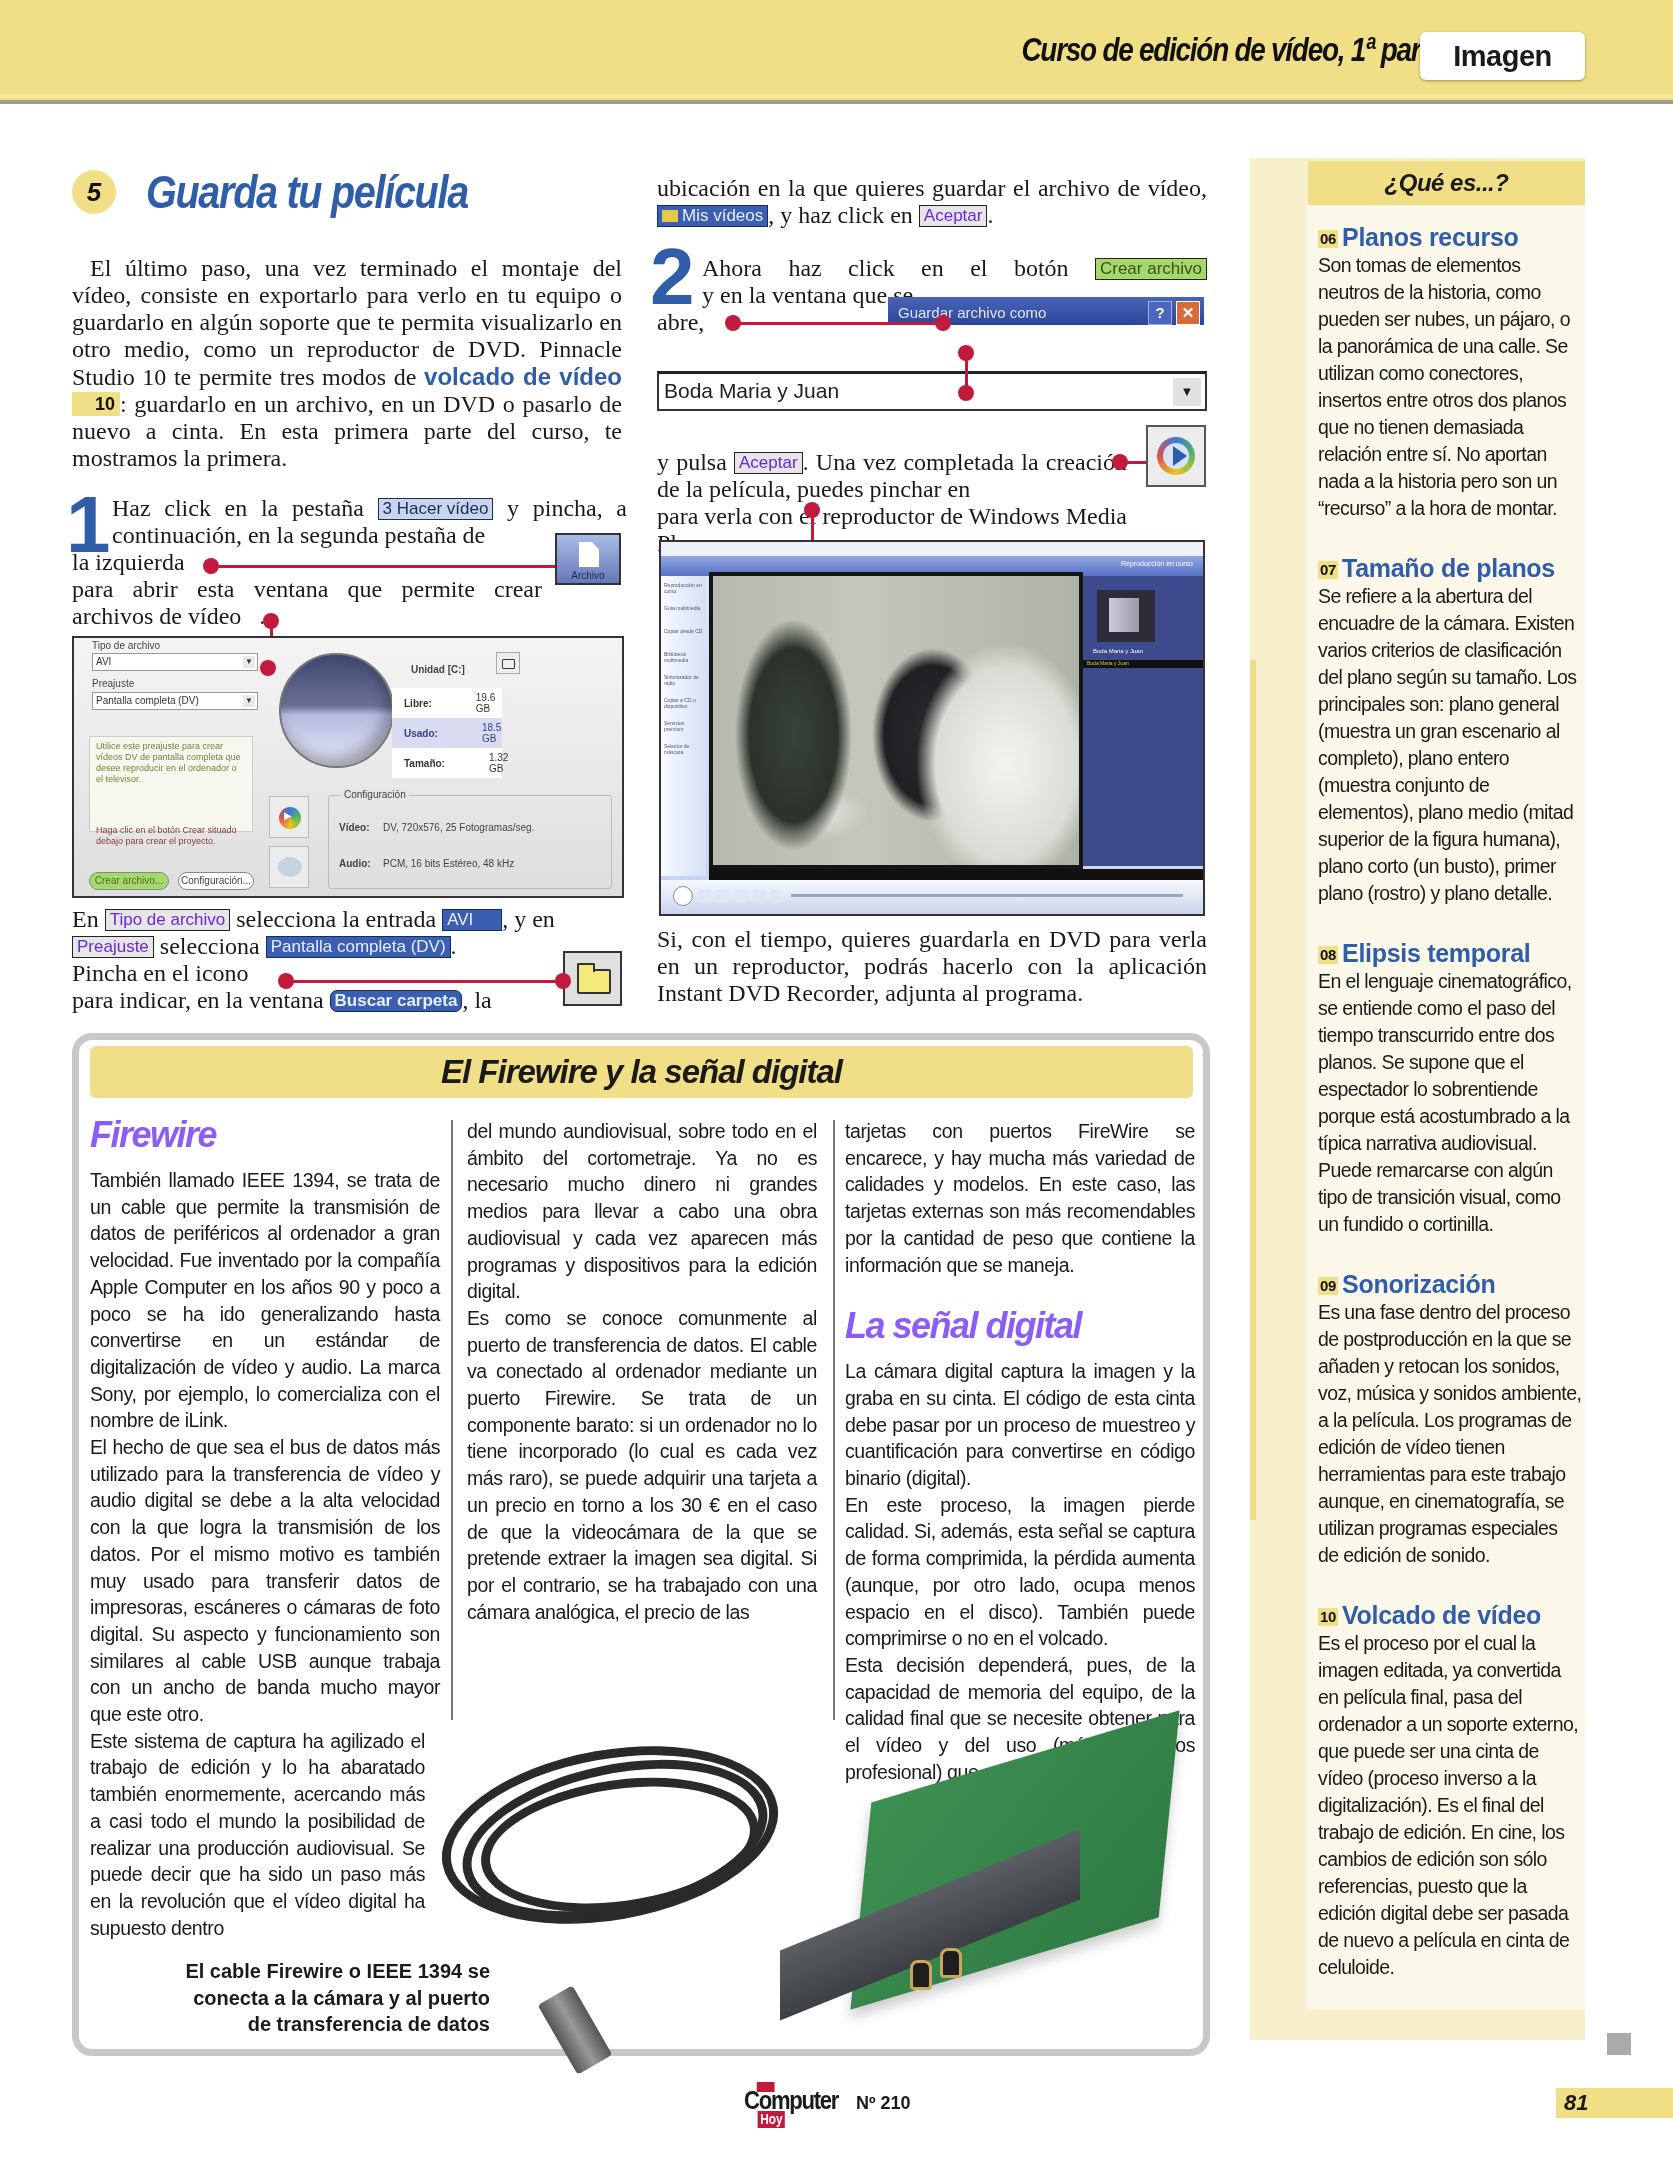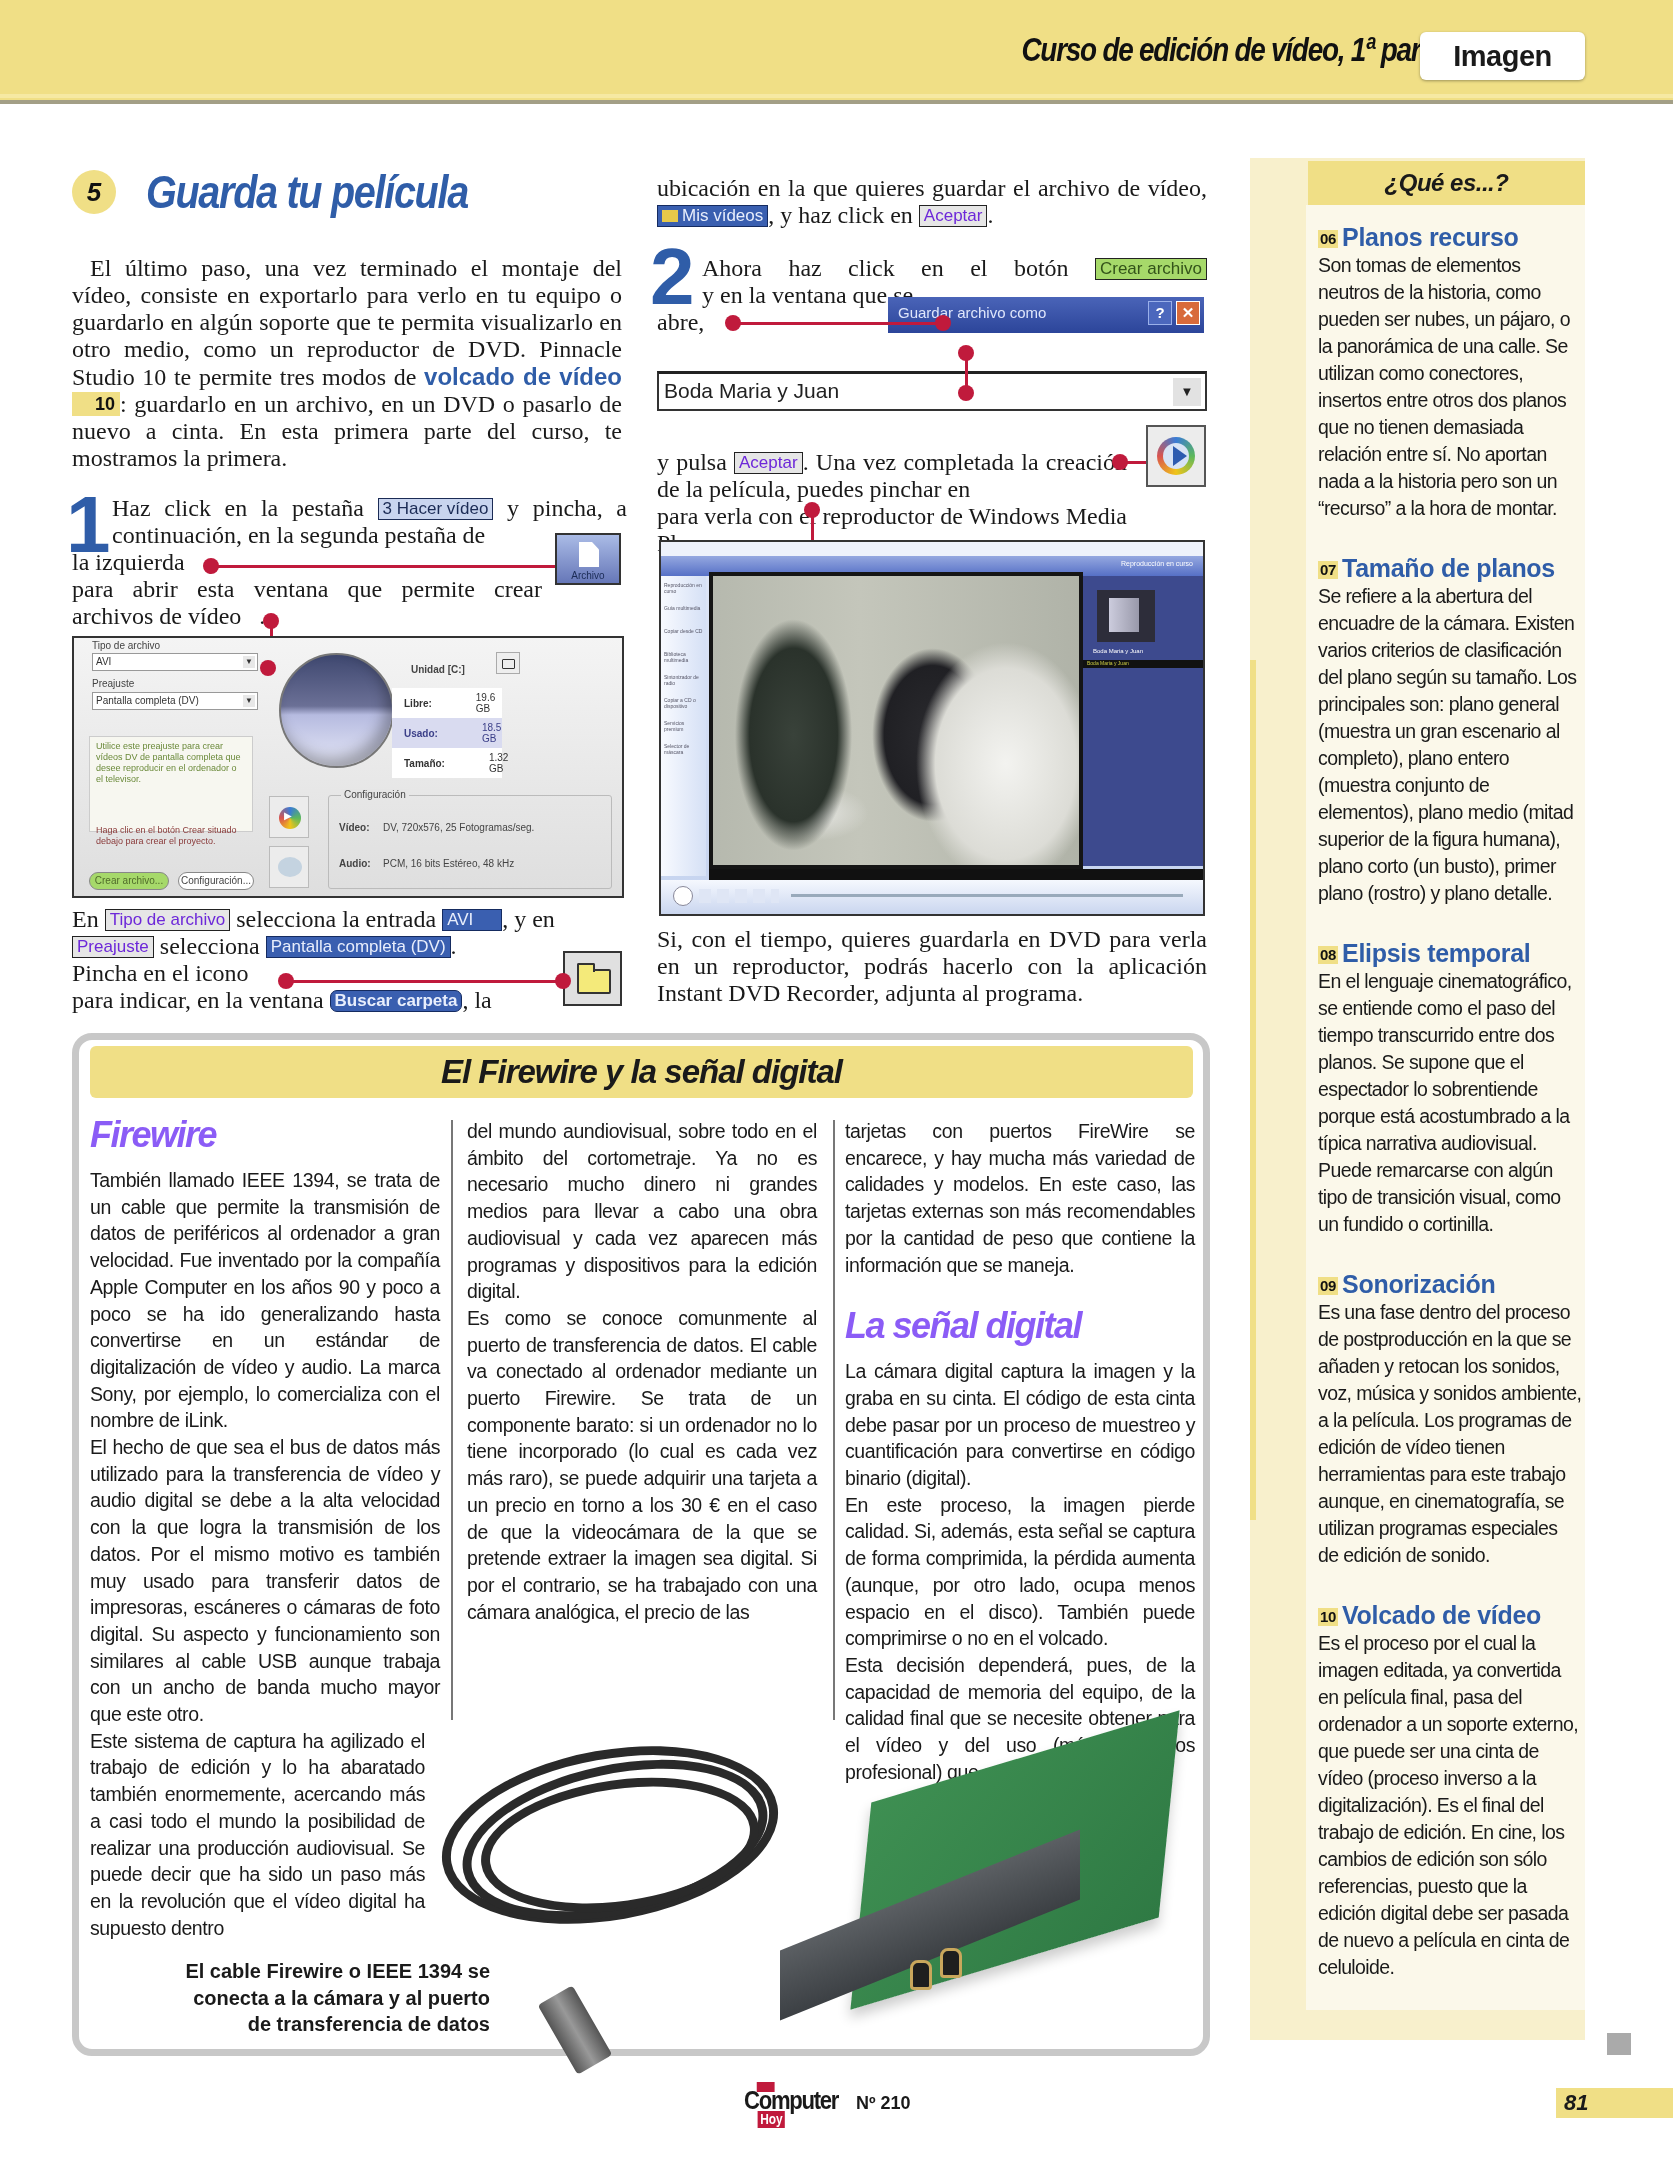--- a/index.html
+++ b/index.html
@@ -66,21 +66,21 @@
 
   .step1b-text { position: absolute; left: 72px; top: 906px; width: 555px; }
   .folder-icon-box { position: absolute; left: 563px; top: 951px; width: 59px; height: 55px; background: #e0e0e0; border: 2px solid #333; }
   .folder-icon-box .f { position: absolute; left: 12px; top: 16px; width: 34px; height: 25px; background: #f4ea7a; border: 2px solid #333; border-radius: 2px; }
   .folder-icon-box .f::before { content: ""; position: absolute; left: -2px; top: -8px; width: 14px; height: 7px; background: #f4ea7a; border: 2px solid #333; border-bottom: none; border-radius: 2px 2px 0 0; }
 
   
   .mid-top-text { position: absolute; left: 657px; top: 175px; width: 550px; }
   .step2-text { position: absolute; left: 657px; top: 255px; width: 550px; }
   .step2-text .indent { padding-left: 45px; }
-  .guardar-titlebar { position: absolute; left: 888px; top: 297px; width: 316px; height: 36px; background: linear-gradient(#4a64b8, #2c459a); font-family: "Liberation Sans", sans-serif; color: #dfe6fb; font-size: 15px; line-height: 32px; padding-left: 10px; }
+  .guardar-titlebar { position: absolute; left: 888px; top: 297px; width: 316px; height: 28px; background: linear-gradient(#4a64b8, #2c459a); font-family: "Liberation Sans", sans-serif; color: #dfe6fb; font-size: 15px; line-height: 32px; padding-left: 10px; }
   .guardar-titlebar .help { position: absolute; right: 32px; top: 4px; width: 24px; height: 24px; background: #4b67bd; border: 1px solid #9ab0ea; color: #fff; text-align: center; line-height: 22px; font-weight: 700; }
   .guardar-titlebar .close { position: absolute; right: 4px; top: 4px; width: 24px; height: 24px; background: #d86a3a; border: 1px solid #fff; color: #fff; text-align: center; line-height: 22px; font-weight: 700; }
   .filename-field { position: absolute; left: 657px; top: 371px; width: 550px; height: 40px; background: #fff; border: 2px solid #333; border-top: 3px solid #222; font-family: "Liberation Sans", sans-serif; font-size: 21px; line-height: 34px; padding-left: 5px; color: #222; }
   .filename-field .arrow { position: absolute; right: 4px; top: 4px; width: 28px; height: 28px; background: #e2e2e2; font-size: 13px; text-align: center; line-height: 28px; }
   .step2b-text { position: absolute; left: 657px; top: 417px; width: 550px; }
   .wmp-btn-box { position: absolute; left: 1146px; top: 425px; width: 60px; height: 62px; background: #ececec; border: 2px solid #555; }
   .wmp-btn-box .wmp { position: absolute; left: 9px; top: 10px; width: 38px; height: 38px; border-radius: 50%; background: conic-gradient(#3a7bd5, #5cb85c, #f0c419, #d9534f, #3a7bd5); }
   .wmp-btn-box .wmp::after { content: ""; position: absolute; left: 6px; top: 6px; width: 26px; height: 26px; border-radius: 50%; background: #d7e3f5; }
   .wmp-btn-box .play { position: absolute; left: 25px; top: 19px; width: 0; height: 0; border-left: 14px solid #2c5bb0; border-top: 10px solid transparent; border-bottom: 10px solid transparent; z-index: 2; }
 

